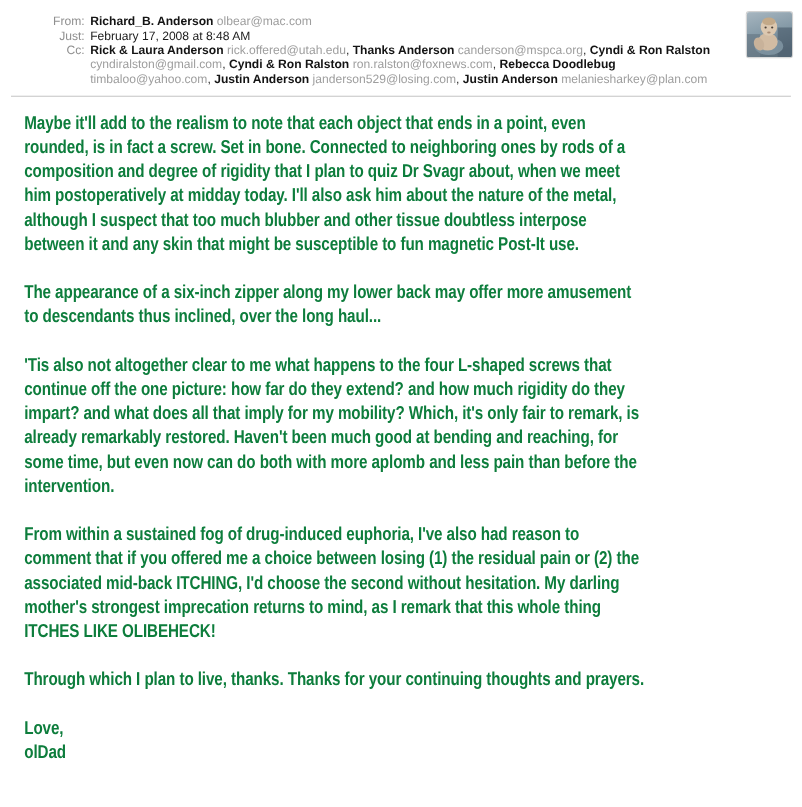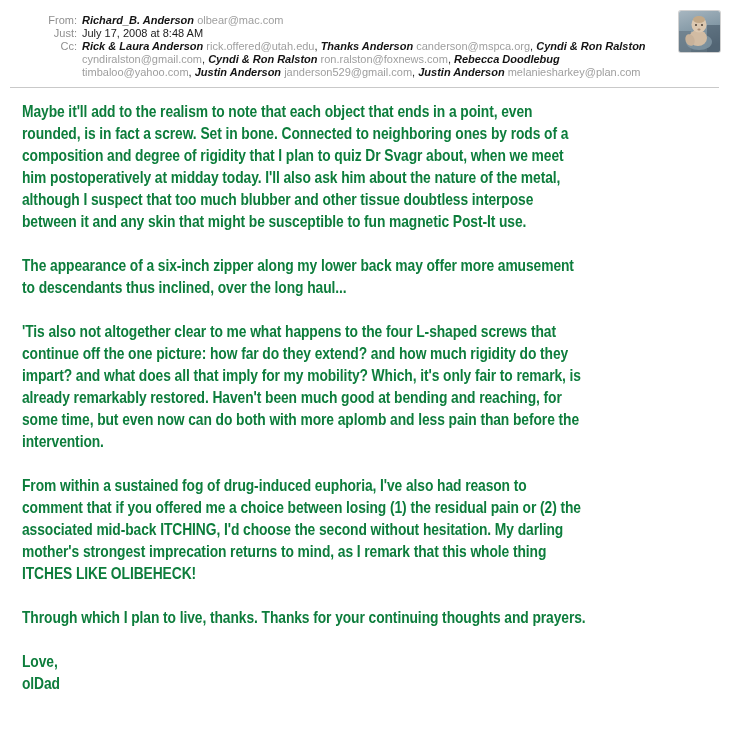--- a/index.html
+++ b/index.html
@@ -4,21 +4,21 @@
 <style>
   * { box-sizing: border-box; margin: 0; padding: 0; }
   html, body { width: 729px; height: 734px; background: #ffffff; overflow: hidden; }
   body { font-family: "Liberation Sans", sans-serif; }
 
   
   .header { position: relative; padding: 14px 70px 0 0; font-size: 11px; line-height: 13px; color: #1b1b1b; }
   .hrow { display: flex; align-items: flex-start; margin-left: 17px; }
   .hlabel { width: 60px; flex: 0 0 60px; text-align: right; color: #8f8f8f; }
   .hvalue { margin-left: 5px; color: #1b1b1b; }
-  .pname { font-weight: bold; color: #141414; font-style: italic; }
+  .pname { font-weight: bold; color: #141414; }
   .email { color: #9e9e9e; }
   .gray-value { color: #9e9e9e; }
   .cc-value { max-width: 650px; }
   .sep { color: #2a2a2a; }
 
   
   .avatar { position: absolute; top: 11px; right: 9px; width: 41px; height: 41px;
             border-radius: 2px; overflow: hidden; box-shadow: 0 0 0 1px rgba(0,0,0,0.18); }
   .avatar svg { display: block; }
 
@@ -41,40 +41,40 @@
   <div class="header">
 
     <div class="hrow">
       <span class="hlabel">From:</span>
       <span class="hvalue"><b class="pname">Richard_B. Anderson</b> <span class="email">olbear@mac.com</span></span>
     </div>
 
 
     <div class="hrow">
       <span class="hlabel">Just:</span>
-      <span class="hvalue">July 17, 2008 at 8:48 AM</span>
+      <span class="hvalue">February 17, 2008 at 8:48 AM</span>
     </div>
 
 
     <div class="hrow">
       <span class="hlabel">Cc:</span>
       <span class="hvalue cc-value">
         
       
           <span class="rcpt"><b class="pname">Rick &amp; Laura Anderson</b> <span class="email">rick.offered@utah.edu</span><span class="sep">, </span></span>
         
           <span class="rcpt"><b class="pname">Thanks Anderson</b> <span class="email">canderson@mspca.org</span><span class="sep">, </span></span>
         
           <span class="rcpt"><b class="pname">Cyndi &amp; Ron Ralston</b> <span class="email">cyndiralston@gmail.com</span><span class="sep">, </span></span>
         
           <span class="rcpt"><b class="pname">Cyndi &amp; Ron Ralston</b> <span class="email">ron.ralston@foxnews.com</span><span class="sep">, </span></span>
         
           <span class="rcpt"><b class="pname">Rebecca Doodlebug</b> <span class="email">timbaloo@yahoo.com</span><span class="sep">, </span></span>
         
-          <span class="rcpt"><b class="pname">Justin Anderson</b> <span class="email">janderson529@gmail.com</span><span class="sep">, </span></span>
+          <span class="rcpt"><b class="pname">Justin Anderson</b> <span class="email">janderson529@losing.com</span><span class="sep">, </span></span>
         
           <span class="rcpt"><b class="pname">Justin Anderson</b> <span class="email">melaniesharkey@plan.com</span></span>
         </span>
     </div>
 
     <div class="avatar">
       <svg width="41" height="41" viewBox="0 0 41 41" xmlns="http://www.w3.org/2000/svg">
         <defs>
           <linearGradient id="bg" x1="0" y1="0" x2="0.3" y2="1">
             <stop offset="0" stop-color="#a7b6c0"></stop>

